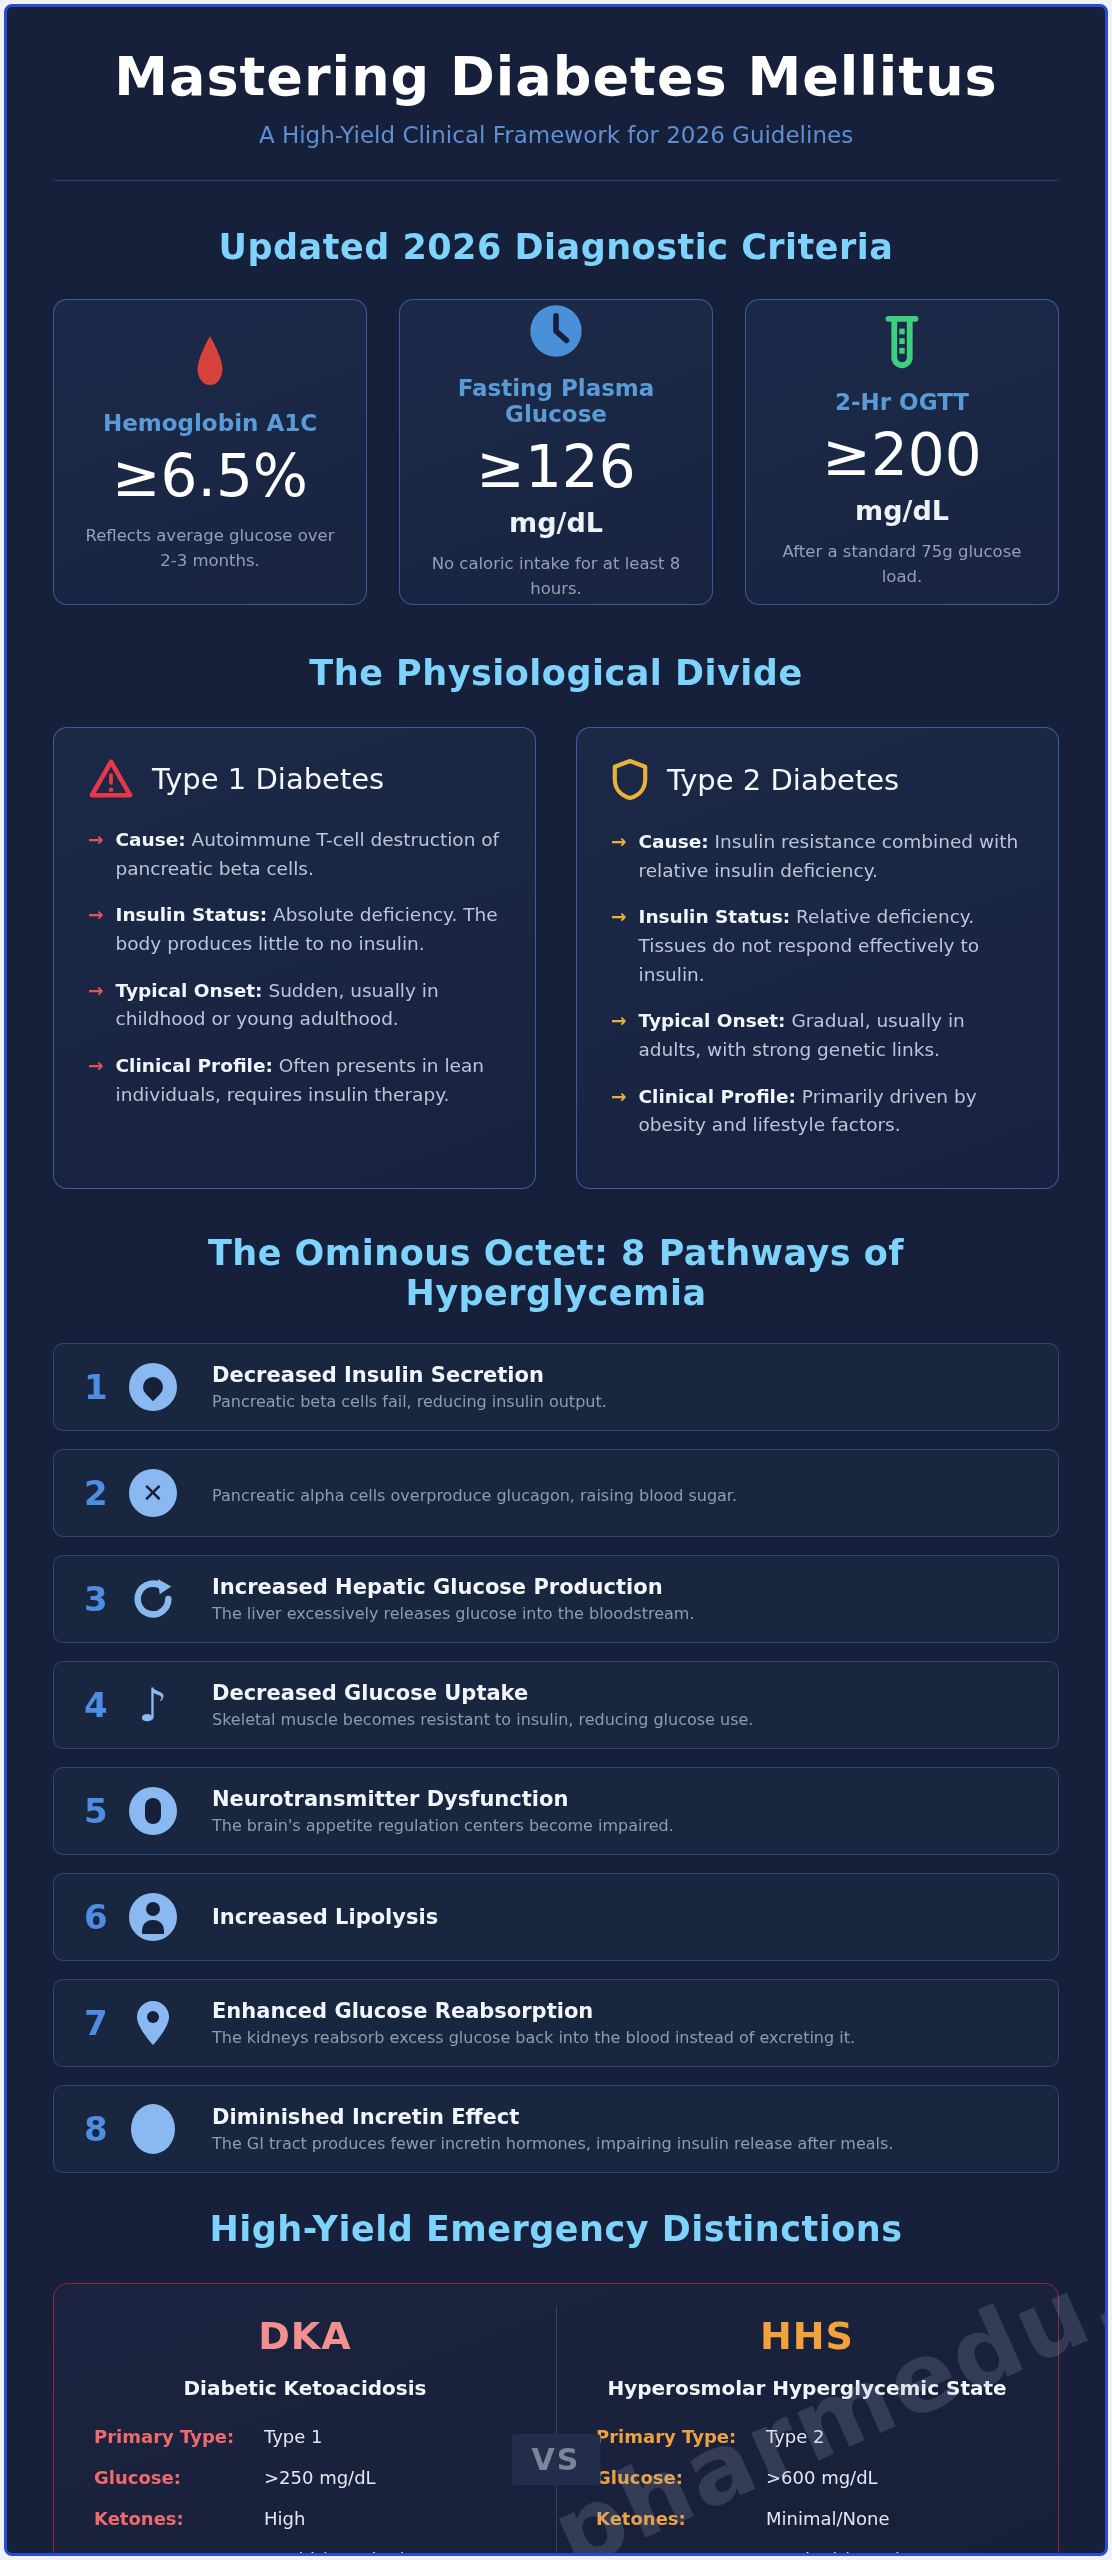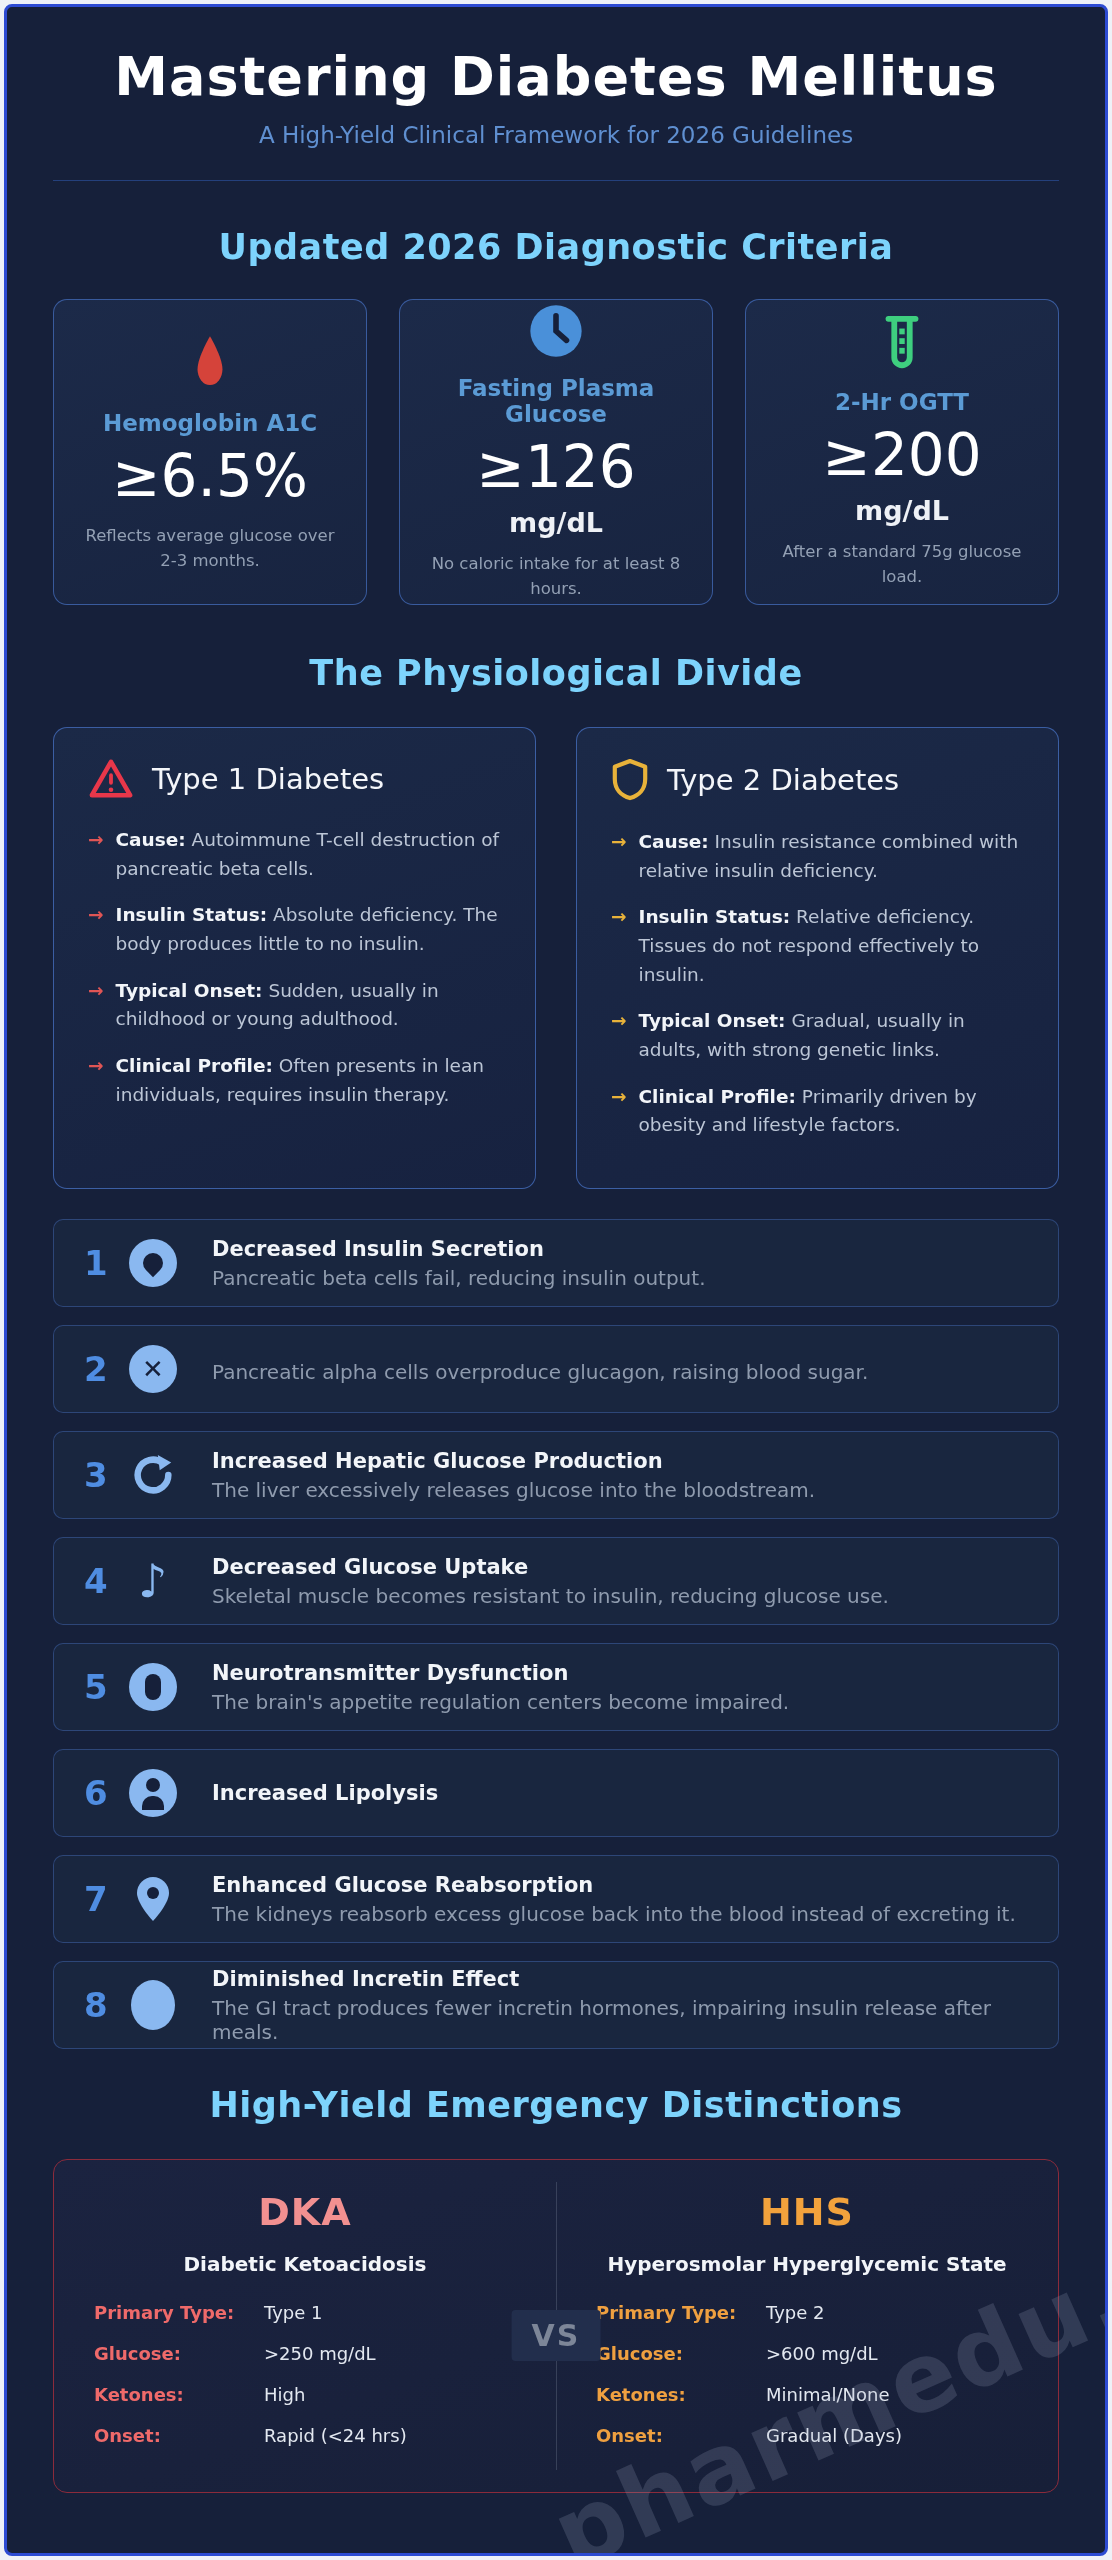--- a/index.html
+++ b/index.html
@@ -41,21 +41,21 @@
   .div-item b { color:#f2f5f9; }
   .div-item .rest { color:#bcc6d6; }
 
   
   .octet-rows { margin-top:30px; }
   .oct-row { height:88px; border:1.5px solid rgba(62,96,168,.55); border-radius:10px;
     background:#19263f; display:flex; align-items:center; padding:0 30px; margin-bottom:18px; }
   .oct-num { font-size:34px; font-weight:bold; color:#4f8de2; width:44px; flex:0 0 auto; }
   .oct-ic { width:50px; height:50px; flex:0 0 auto; margin-right:34px; display:flex; align-items:center; justify-content:center; }
   .oct-title { font-size:21px; font-weight:bold; color:#f2f5f9; }
-  .oct-desc { font-size:20px; color:#8f9bae; margin-top:5px; }
+  .oct-desc { font-size:16px; color:#8f9bae; margin-top:5px; }
 
   .blue-circle { width:48px; height:48px; border-radius:50%; background:#8ab8f0; position:relative; display:flex; align-items:center; justify-content:center; }
   .bc-glyph { color:#16203a; font-weight:bold; }
   .drop-in { width:20px; height:20px; background:#16203a; border-radius:0 50% 50% 50%; transform:rotate(-135deg); }
   .head { width:14px; height:14px; border-radius:50%; background:#16203a; position:absolute; top:9px; left:17px; }
   .torso { width:22px; height:14px; border-radius:10px 10px 0 0; background:#16203a; position:absolute; bottom:7px; left:13px; }
   .pill-body { width:16px; height:26px; border-radius:8px; background:#16203a; position:absolute; top:11px; left:16px; }
   .ellipse8 { width:44px; height:50px; border-radius:50%; background:#8ab8f0; }
   .note-glyph { font-size:46px; color:#8ab8f0; line-height:1; }
 
@@ -196,20 +196,21 @@
             <span class="rest"><b>Typical Onset:</b> <span>Gradual, usually in adults, with strong genetic links.</span></span>
           </div>
           <div class="div-item">
             <span class="div-arrow arrow-yellow">→</span>
             <span class="rest"><b>Clinical Profile:</b> <span>Primarily driven by obesity and lifestyle factors.</span></span>
           </div>
         </div>
       </div>
     </div>
 
+    <div class="sec-heading" style="margin-top:44px;">The Ominous Octet: 8 Pathways of Hyperglycemia</div>
     <div class="octet-rows">
 
       <div class="oct-row">
         <div class="oct-num">1</div>
         <div class="oct-ic">
           <div class="blue-circle">
               <div class="drop-in"></div>
             </div>
         </div>
         <div>

